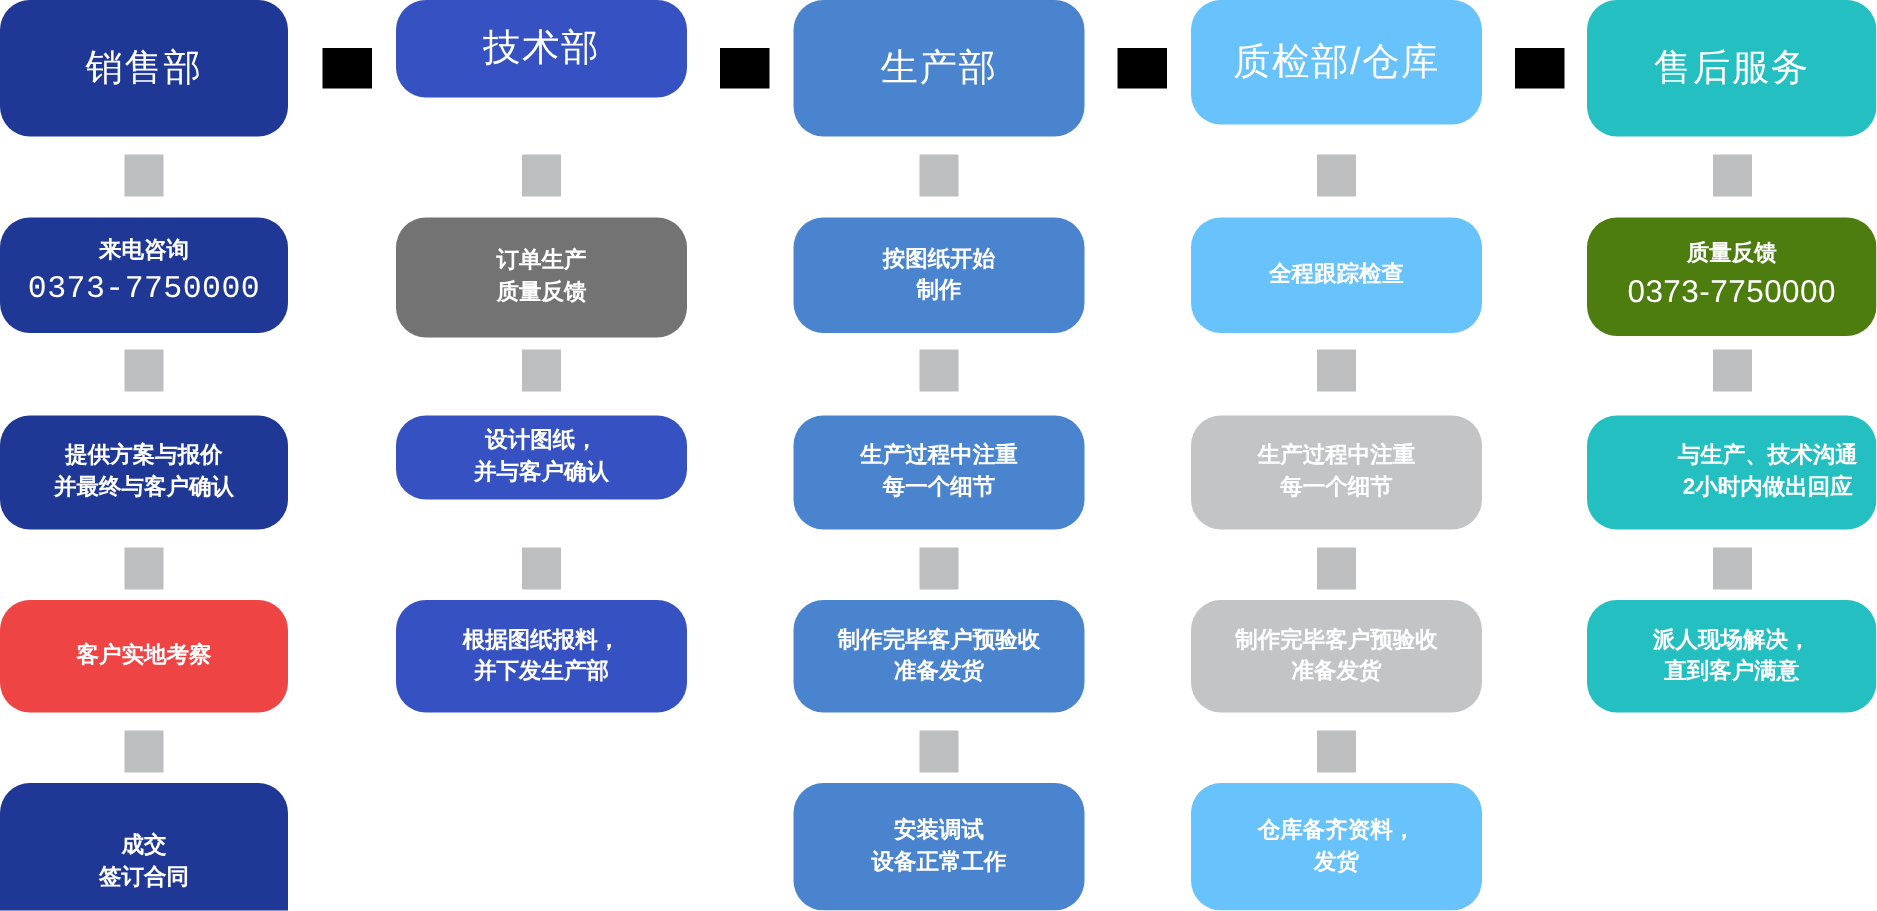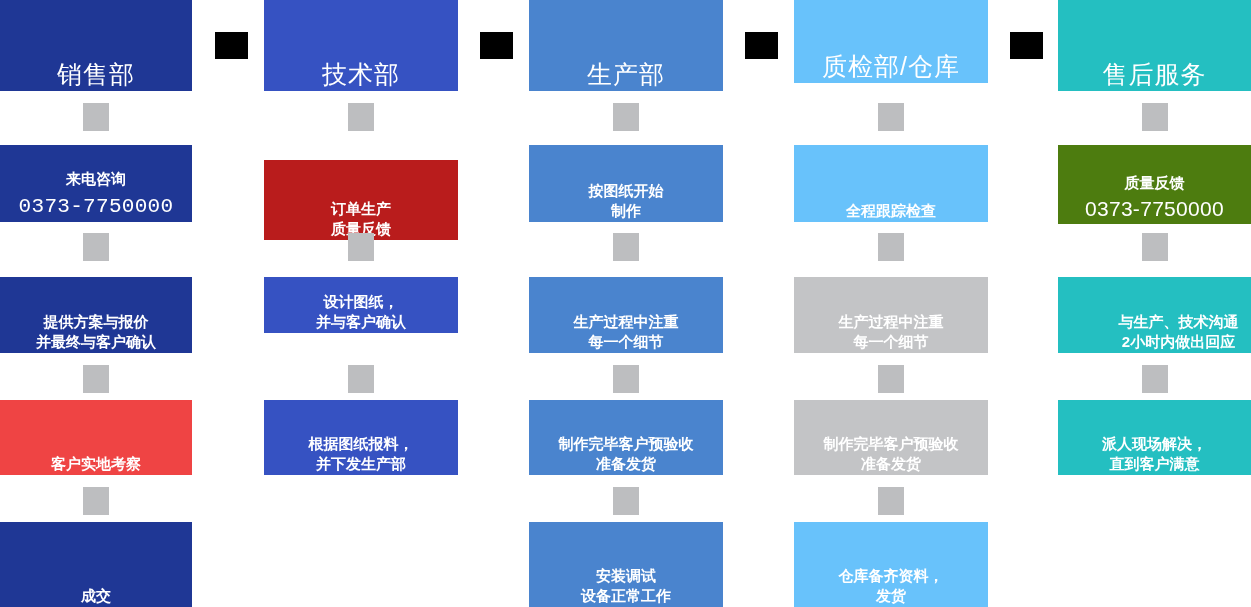--- a/index.html
+++ b/index.html
@@ -18,24 +18,25 @@
     top:0;
     height:607px;
   }
   .node {
     position:absolute;
     left:0;
     width:100%;
     display:flex;
     flex-direction:column;
     align-items:center;
-    justify-content:flex-end;
+    justify-content:center;
     text-align:center;
     color:#ffffff;
     line-height:1.38;
+    border-radius:20px;
   }
   .node .line { display:block; white-space:nowrap; }
   .node.header .line {
     font-size:25px;
     font-weight:400;
     letter-spacing:1px;
   }
   .node.step .line {
     font-size:15px;
     font-weight:700;
@@ -84,25 +85,25 @@
       <div class="node step" style="top: 400px; height: 75px; background: #ef4444;">
         <span class="line">客户实地考察</span>
       </div>
       <div class="v-connector" style="top: 487px; background: rgb(189, 190, 192);"></div>
       <div class="node step" style="top: 522px; height: 105px; background: rgb(31, 55, 149);">
         <span class="line">成交</span>
         <span class="line">签订合同</span>
       </div>
     </div>
     <div class="column" style="left: 264px; width: 194px;">
-      <div class="node header" style="top: 0px; height: 91px; background: rgb(54, 82, 194);">
+      <div class="node header" style="top: 0px; height: 65px; background: rgb(54, 82, 194);">
         <span class="line">技术部</span>
       </div>
       <div class="v-connector" style="top: 103px; background: rgb(189, 190, 192);"></div>
-      <div class="node step" style="top: 160px; height: 80px; background: #b91c1c;">
+      <div class="node step" style="top: 145px; height: 80px; background: #737373;">
         <span class="line">订单生产</span>
         <span class="line">质量反馈</span>
       </div>
       <div class="v-connector" style="top: 233px; background: rgb(189, 190, 192);"></div>
       <div class="node step" style="top: 277px; height: 56px; background: rgb(54, 82, 194);">
         <span class="line">设计图纸，</span>
         <span class="line">并与客户确认</span>
       </div>
       <div class="v-connector" style="top: 365px; background: rgb(189, 190, 192);"></div>
       <div class="node step" style="top: 400px; height: 75px; background: rgb(54, 82, 194);">

